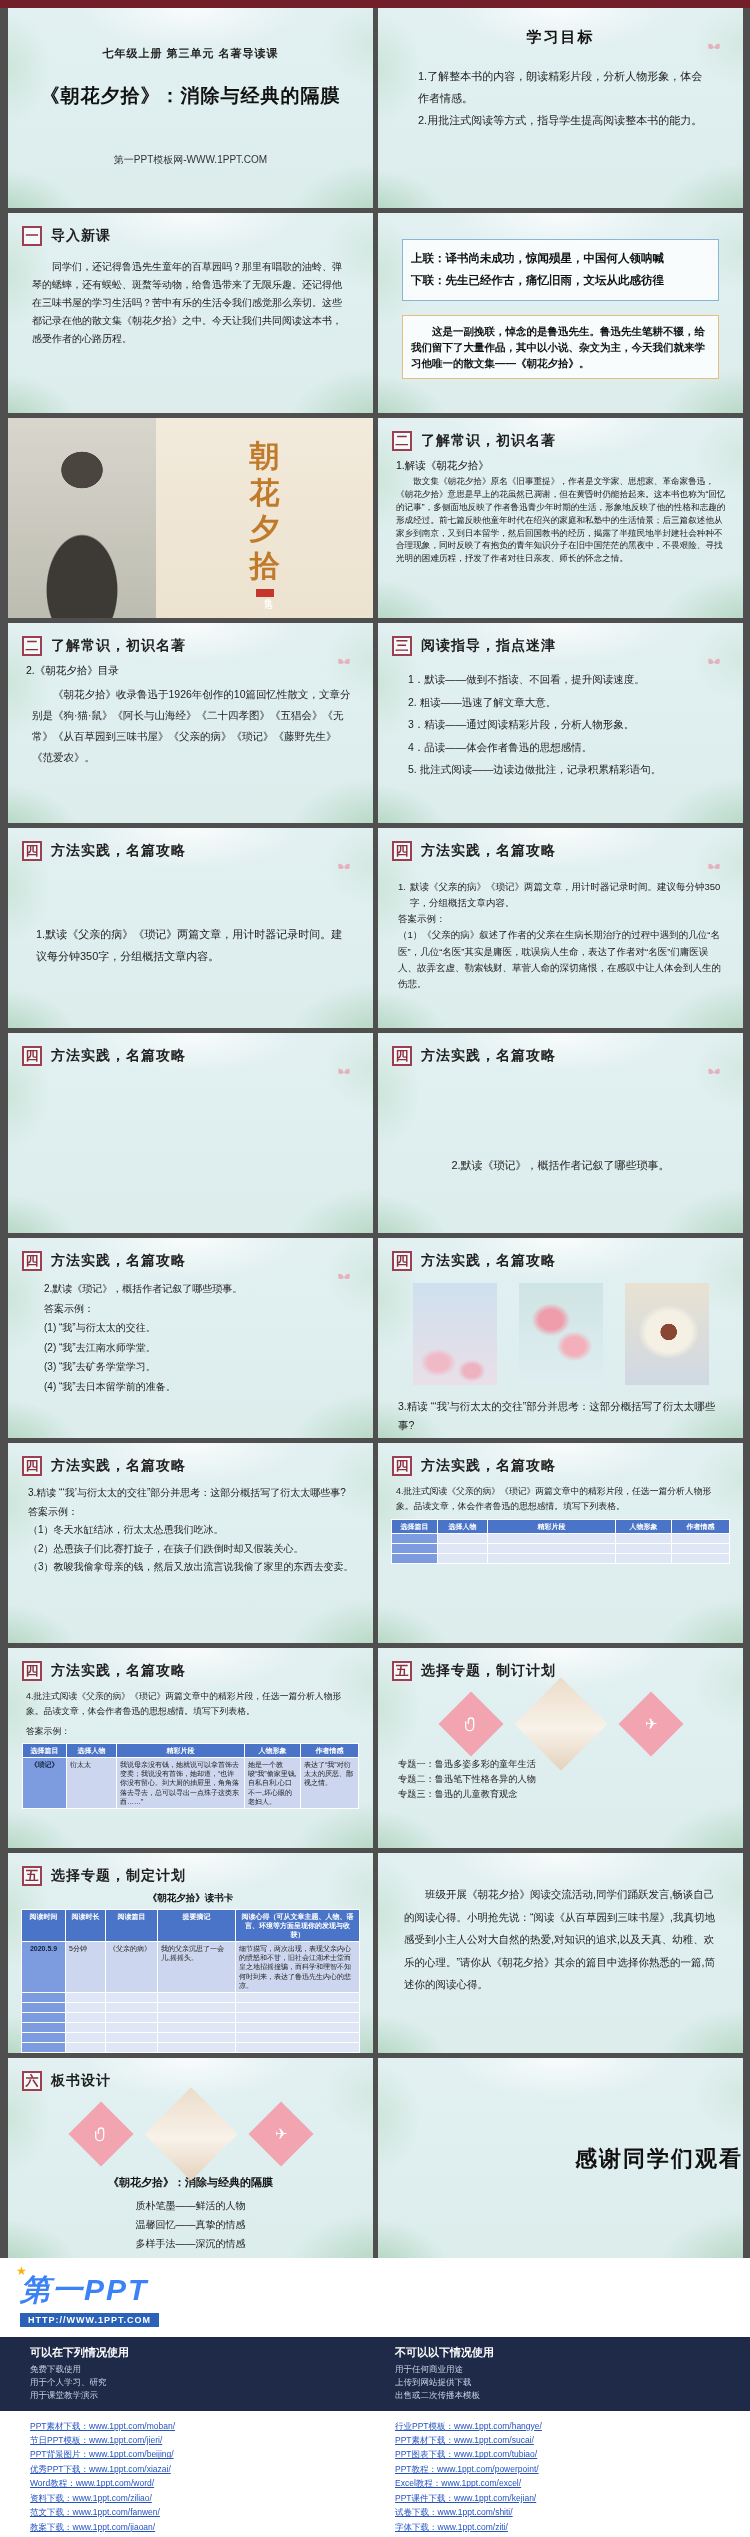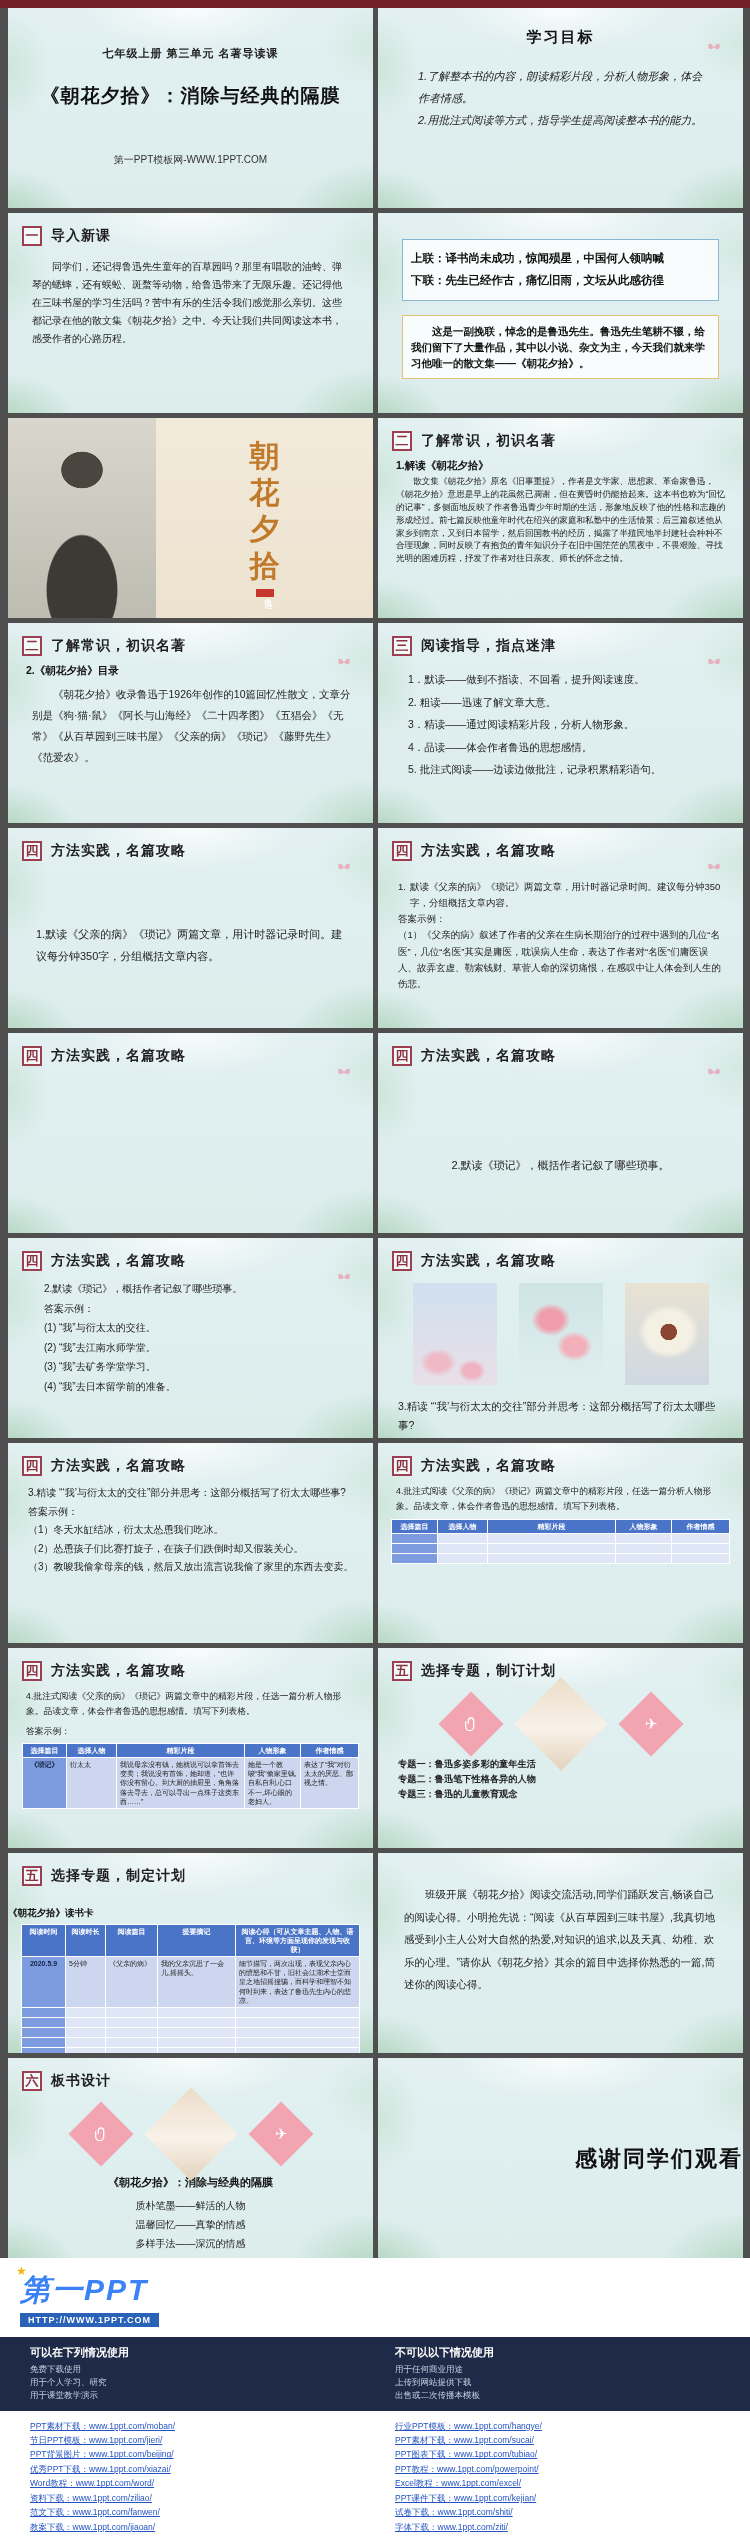--- a/index.html
+++ b/index.html
@@ -22,41 +22,41 @@
   .sec-title { font-size:14px; font-weight:bold; color:#1f1f1f; letter-spacing:1px; }
   .bf { position:absolute; top:34px; right:22px; width:14px; height:11px; opacity:.85; }
   .indent { text-indent:2em; }
   
   .s1-kicker { margin-top:38px; text-align:center; font-size:11px; font-weight:bold; color:#222; letter-spacing:1px; }
   .s1-title { margin-top:22px; text-align:center; font-size:19px; font-weight:bold; color:#111; letter-spacing:1px; }
   .s1-site { margin-top:44px; text-align:center; font-size:10px; color:#333; }
   
   .s2-head { margin-top:20px; text-align:center; font-size:15px; font-weight:bold; color:#111; letter-spacing:2px; }
   .s2-body { padding:18px 34px 0 40px; font-size:11px; color:#222; line-height:2.0; }
-  .s2-body p { margin:0;font-style:italic; }
+  .s2-body p { margin:0; }
   
   .s3-body { padding:8px 22px 0 24px; font-size:10px; color:#222; line-height:1.8; }
   
   .s4-box1 { margin:26px 24px 0 24px; border:1px solid #8ab6d6; background:rgba(255,255,255,.78);
     padding:8px 8px; font-size:11.5px; font-weight:bold; color:#111; line-height:1.9; }
   .s4-box2 { margin:14px 24px 0 24px; border:1px solid #e3c07e; background:rgba(255,255,255,.8);
     padding:7px 8px; font-size:10.5px; font-weight:bold; color:#111; line-height:1.55; }
   
   .s5 { background: linear-gradient(180deg,#f2eadb,#ece2cf); display:flex; }
   .s5-photo { flex:none; width:148px; height:200px; position:relative;
     background:
       radial-gradient(34px 30px at 50% 26%, #4a453e 60%, rgba(74,69,62,0) 62%),
       radial-gradient(58px 90px at 50% 86%, #3d3a36 60%, rgba(61,58,54,0) 62%),
       linear-gradient(180deg,#d9d7cd,#bdbcb1); }
   .s5-right { flex:1; display:flex; flex-direction:column; align-items:center; justify-content:center; gap:2px; }
   .s5-char { font-size:30px; font-weight:bold; color:#c07a2a; line-height:1.15; font-family:"DejaVu Serif","Liberation Serif",serif; }
   .seal { margin-top:4px; width:18px; background:#c5372c; color:#fff; font-size:9px; line-height:1.15;
     text-align:center; padding:2px 0; writing-mode:vertical-rl; letter-spacing:2px; }
   
-  .sub-label { padding:4px 16px 0 18px; font-size:10.5px; font-weight:bold; color:#111; }
+  .sub-label { padding:4px 16px 0 18px; font-size:10.5px; font-weight:normal; color:#111; }
   .s6-body { padding:2px 14px 0 18px; font-size:8.6px; color:#222; line-height:1.5; }
   .s7-body { padding:6px 20px 0 24px; font-size:10.5px; color:#222; line-height:2.0; }
   
   .s8-list { padding:8px 16px 0 30px; font-size:10.5px; color:#222; line-height:2.15; }
   
   .s9-body { padding:58px 24px 0 28px; font-size:11px; color:#222; line-height:2.0; }
   
   .s10-item { padding:14px 16px 0 20px; font-size:9.5px; color:#222; line-height:1.7; display:flex; gap:4px; }
   .s10-rest { padding:0 16px 0 20px; font-size:9.5px; color:#222; line-height:1.7; }
   
@@ -89,23 +89,23 @@
   table.ppt tr.alt td { background:#dfe6f6; }
   table.ppt tr.empty td { height:10px; background:#dfe6f6; }
   table.ppt tr.empty td:first-child { background:#7d9ce0; }
   .s16-lead, .s17-lead { padding:4px 16px 0 18px; font-size:8.8px; color:#222; line-height:1.75; }
   
   .dia-row { display:flex; align-items:center; justify-content:center; gap:34px; margin-top:6px; }
   .dia { flex:none; width:46px; height:46px; transform:rotate(45deg); background:#f2a4b0; display:flex; align-items:center; justify-content:center; }
   .dia.photo { width:66px; height:66px; background:linear-gradient(135deg,#ecdcc9,#f8f2e9 55%,#e4d2bd); }
   .dia-inner { transform:rotate(-45deg); color:#fff; font-size:15px; }
   .s18-body { padding:8px 18px 0 20px; font-size:9.2px; color:#222; line-height:1.65; }
-  .s18-topics { padding:0 18px 0 20px; font-size:9.2px; color:#222; line-height:1.65;font-weight:bold; }
-  
-  .s19-cardtitle { text-align:left; font-size:9.5px; font-weight:bold; color:#111; margin-top:17px; }
+  .s18-topics { padding:0 18px 0 20px; font-size:9.2px; color:#222; line-height:1.65; }
+  
+  .s19-cardtitle { text-align:center; font-size:9.5px; font-weight:bold; color:#111; margin-top:2px; }
   
   .s20-body { padding:30px 24px 0 26px; font-size:10.5px; color:#222; line-height:2.15; }
   
   .s21-title { text-align:center; font-size:11px; font-weight:bold; color:#111; margin-top:8px; }
   .s21-lines { text-align:center; font-size:10px; color:#222; line-height:1.9; margin-top:6px; }
   
   .s22-text { margin-top:86px; text-align:right; font-size:22px; font-weight:bold; color:#111; letter-spacing:2px; }
   
   .footer { background:#fff; width:750px; }
   .f-top { display:flex; align-items:flex-start; padding:12px 0 10px 20px; }

